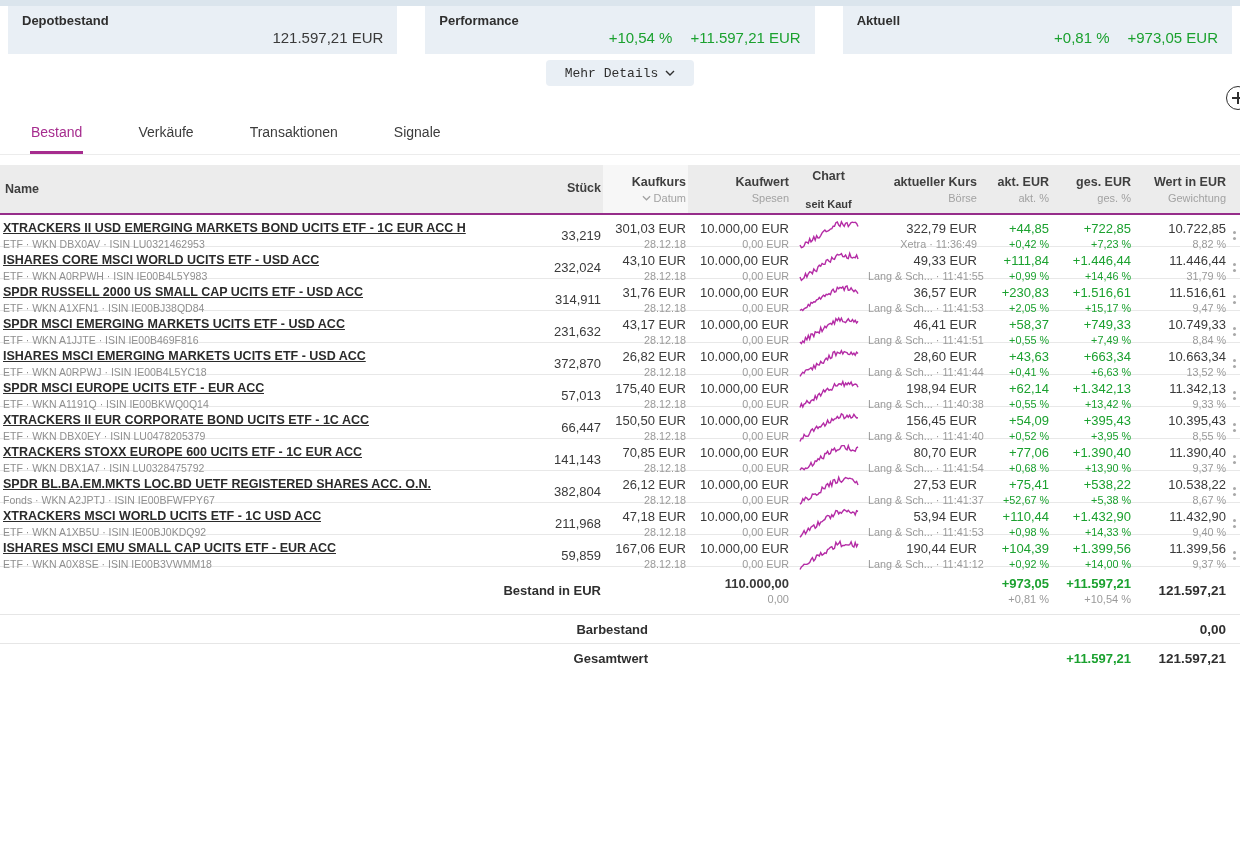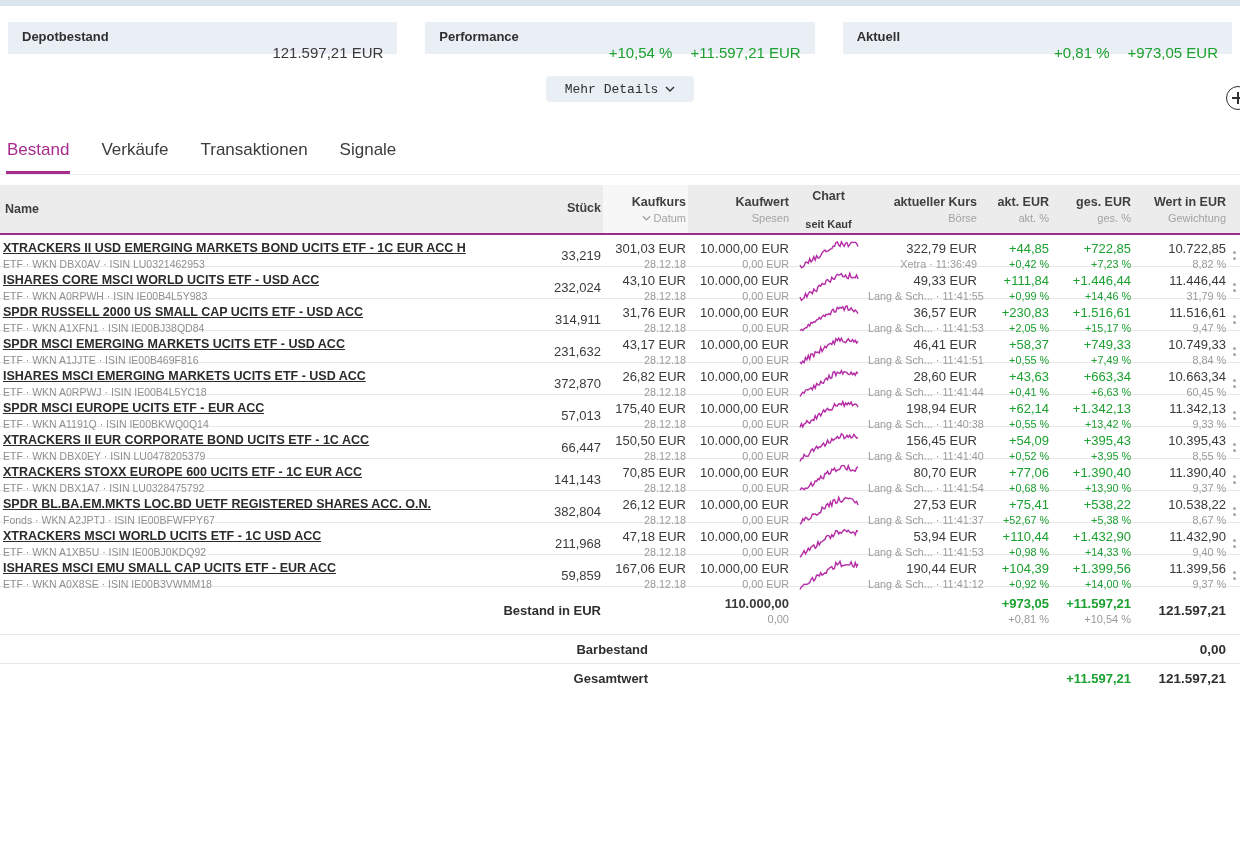--- a/index.html
+++ b/index.html
@@ -3,21 +3,21 @@
 <meta charset="utf-8">
 <style>
   * { box-sizing: border-box; }
   html,body { margin:0; padding:0; }
   body {
     width:1240px; height:848px; position:relative; overflow:hidden;
     background:#ffffff; font-family:"Liberation Sans", sans-serif; color:#3a3a3a;
   }
   
   .top-band { height:6px; background:#dbe5ed; }
-  .summary-strip { display:flex; gap:28px; padding:16px 8px; height:64px; }
+  .summary-strip { display:flex; gap:28px; padding:0 8px; height:48px; }
   .summary-card {
     flex:1; background:#e9eff5; padding:7px 14px 8px 14px;
     display:flex; flex-direction:column; justify-content:space-between;
   }
   .card-label { font-size:13px; font-weight:bold; color:#2f2f2f; }
   .card-values { align-self:flex-end; font-size:15px; color:#3a3a3a; display:flex; gap:18px; }
   .green { color:#1ba12f; }
   .more-details {
     margin:6px auto 0 auto; width:148px; height:26px; background:#e9eff5;
     border-radius:4px; display:flex; align-items:center; justify-content:center; gap:7px;
@@ -28,21 +28,21 @@
     position:absolute; top:86px; right:-10px; width:24px; height:24px;
     border:1.5px solid #2f2f2f; border-radius:50%; background:#fff;
   }
   .plus-circle::before, .plus-circle::after {
     content:""; position:absolute; background:#2f2f2f;
   }
   .plus-circle::before { left:50%; top:5px; bottom:5px; width:1.5px; margin-left:-0.75px; }
   .plus-circle::after  { top:50%; left:5px; right:5px; height:1.5px; margin-top:-0.75px; }
   
   .tabs { display:flex; gap:30px; margin-top:38px; padding:0 0 0 6px; border-bottom:1px solid #ececec; }
-  .tab { font-size:17px; color:#3c3c3c; padding:0 1px 11px 1px; cursor:pointer; border-bottom:3px solid transparent; }
+  .tab { font-size:14px; color:#3c3c3c; padding:0 1px 11px 1px; cursor:pointer; border-bottom:3px solid transparent;margin-left:24px; }
   .tab.active { color:#a62c8e; border-bottom-color:#a62c8e; }
   
   .grid { display:grid; grid-template-columns:540px 63px 85px 103px 75px 113px 72px 82px 95px 12px; }
   .thead { margin-top:10px; height:50px; background:#ececec; border-bottom:2px solid #962d8a; }
   .th { display:flex; flex-direction:column; justify-content:center; gap:3px; padding:2px 2px; }
   .th .h-main { font-size:12.5px; font-weight:bold; color:#3f3f3f; }
   .th .h-sub { font-size:11px; color:#a2a2a2; display:flex; align-items:center; gap:3px; }
   .th.right { text-align:right; }
   .th.right .h-sub { justify-content:flex-end; }
   .th.center { text-align:right; align-items:center;gap:15px; }
@@ -373,21 +373,21 @@
     <div class="cell right">
       <span class="main pos">+43,63</span>
       <span class="sub pos">+0,41 %</span>
     </div>
     <div class="cell right">
       <span class="main pos">+663,34</span>
       <span class="sub pos">+6,63 %</span>
     </div>
     <div class="cell right">
       <span class="main">10.663,34</span>
-      <span class="sub">60,45 %</span>
+      <span class="sub">13,52 %</span>
     </div>
     <div class="cell menu-cell">
       <span class="dots"></span>
     </div>
   </div>
 
   <div class="grid row">
     <div class="cell name-cell">
       <span class="inst-link">SPDR MSCI EUROPE UCITS ETF - EUR ACC</span>
       <span class="inst-info">ETF · WKN A1191Q · ISIN IE00BKWQ0Q14</span>

